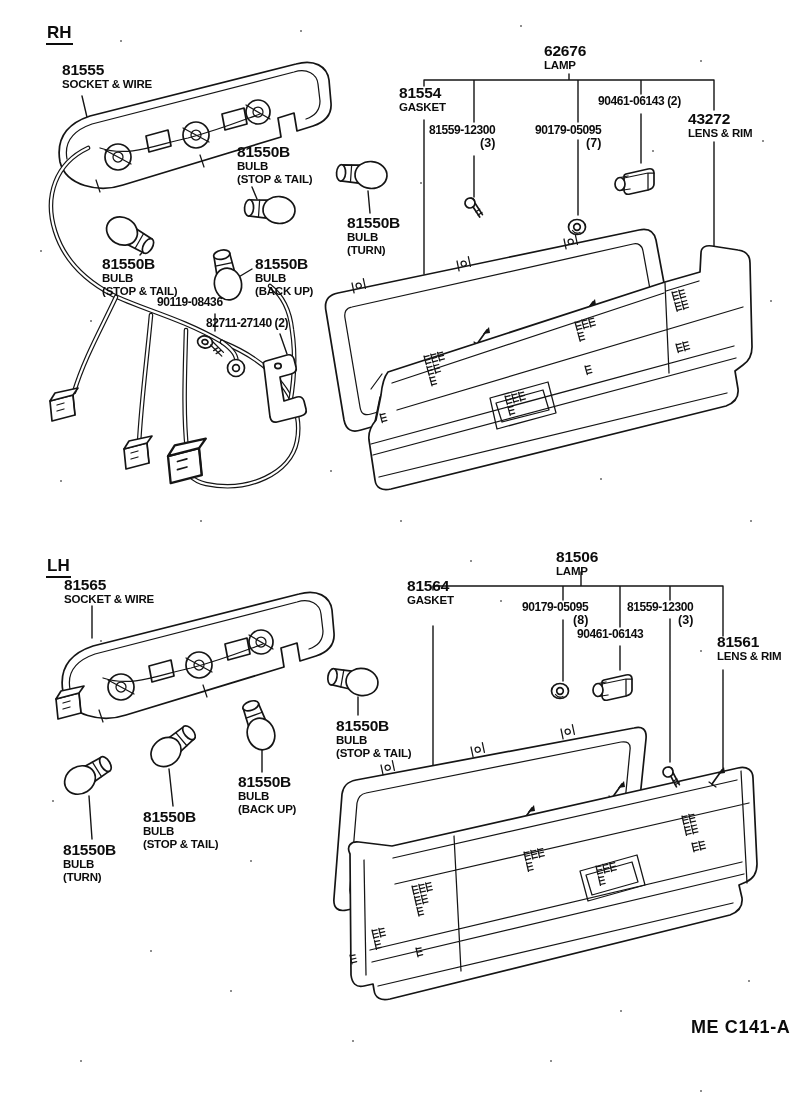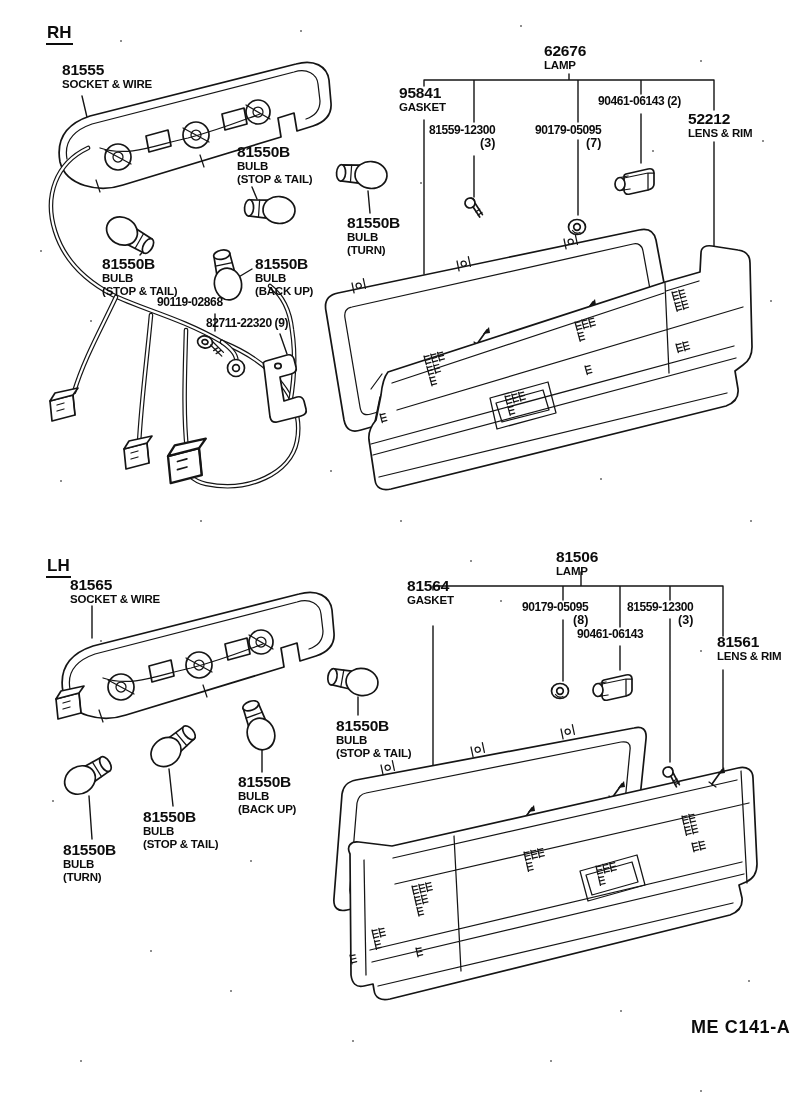--- a/index.html
+++ b/index.html
@@ -334,40 +334,40 @@
     <div class="pn">81555</div>
     <div class="nm">SOCKET &amp; WIRE</div>
   </div>
 
   <div class="lbl" style="left:544px;top:43px">
     <div class="pn">62676</div>
     <div class="nm ctr">LAMP</div>
   </div>
 
   <div class="lbl" style="left:399px;top:85px">
-    <div class="pn">95841</div>
+    <div class="pn">81554</div>
     <div class="nm">GASKET</div>
   </div>
 
   <div class="lbl" style="left:429px;top:124px">
     <div class="pnm">81559-12300</div>
     <div class="qty">(3)</div>
   </div>
 
   <div class="lbl" style="left:535px;top:124px">
     <div class="pnm">90179-05095</div>
     <div class="qty">(7)</div>
   </div>
 
   <div class="lbl" style="left:598px;top:95px">
     <div class="pnm">90461-06143 (2)</div>
   </div>
 
   <div class="lbl" style="left:688px;top:111px">
-    <div class="pn">52212</div>
+    <div class="pn">43272</div>
     <div class="nm">LENS &amp; RIM</div>
   </div>
 
   <div class="lbl" style="left:237px;top:144px">
     <div class="pn">81550B</div>
     <div class="nm">BULB</div>
     <div class="nm">(STOP &amp; TAIL)</div>
   </div>
 
   <div class="lbl" style="left:347px;top:215px">
@@ -382,30 +382,30 @@
     <div class="nm">(STOP &amp; TAIL)</div>
   </div>
 
   <div class="lbl" style="left:255px;top:256px">
     <div class="pn">81550B</div>
     <div class="nm">BULB</div>
     <div class="nm">(BACK UP)</div>
   </div>
 
   <div class="lbl" style="left:157px;top:296px">
-    <div class="pnm">90119-02868</div>
+    <div class="pnm">90119-08436</div>
   </div>
 
   <div class="lbl" style="left:206px;top:317px">
-    <div class="pnm">82711-22320 (9)</div>
+    <div class="pnm">82711-27140 (2)</div>
   </div>
 
   <div class="lbl title" style="left:46px;top:557px">LH</div>
 
-  <div class="lbl" style="left:70px;top:577px">
+  <div class="lbl" style="left:64px;top:577px">
     <div class="pn">81565</div>
     <div class="nm">SOCKET &amp; WIRE</div>
   </div>
 
   <div class="lbl" style="left:556px;top:549px">
     <div class="pn">81506</div>
     <div class="nm ctr">LAMP</div>
   </div>
 
   <div class="lbl" style="left:407px;top:578px">

